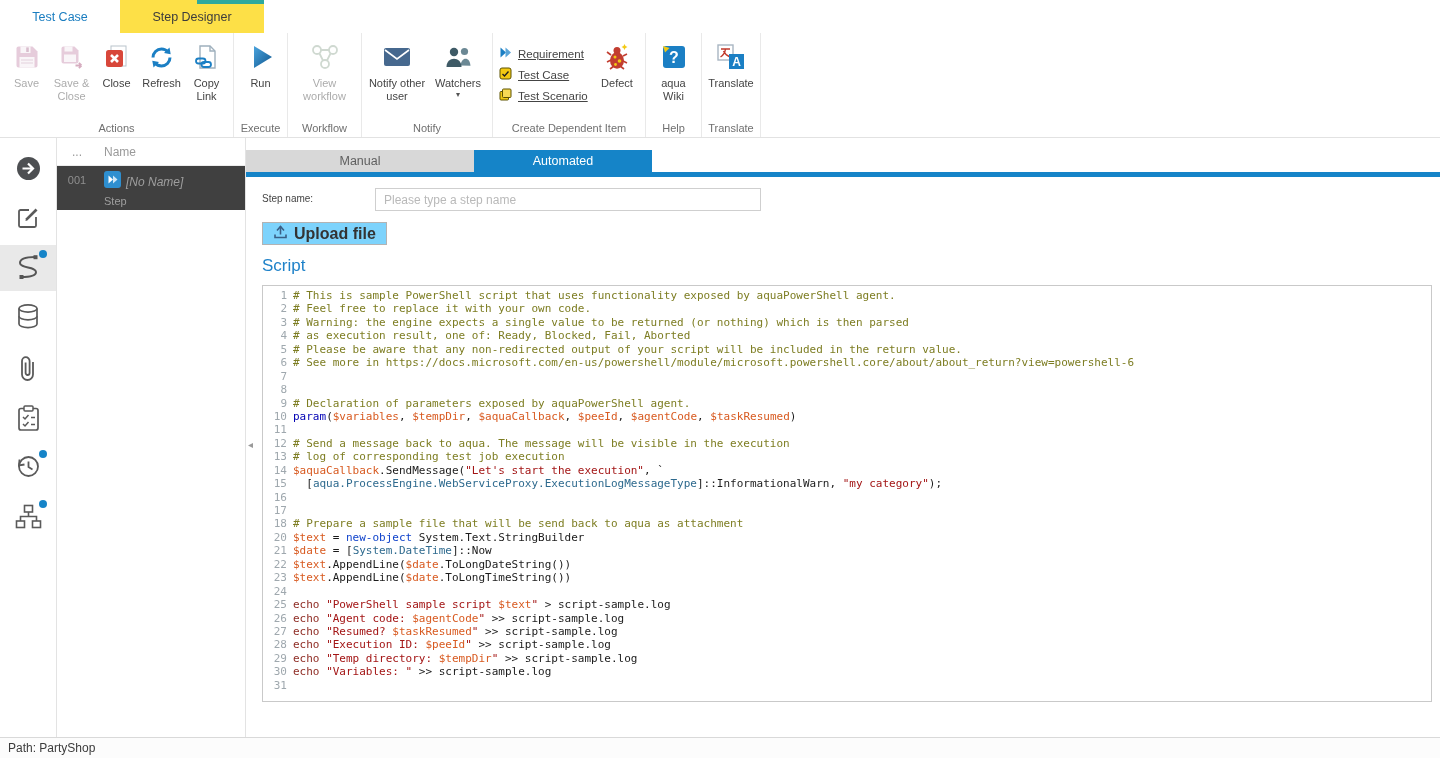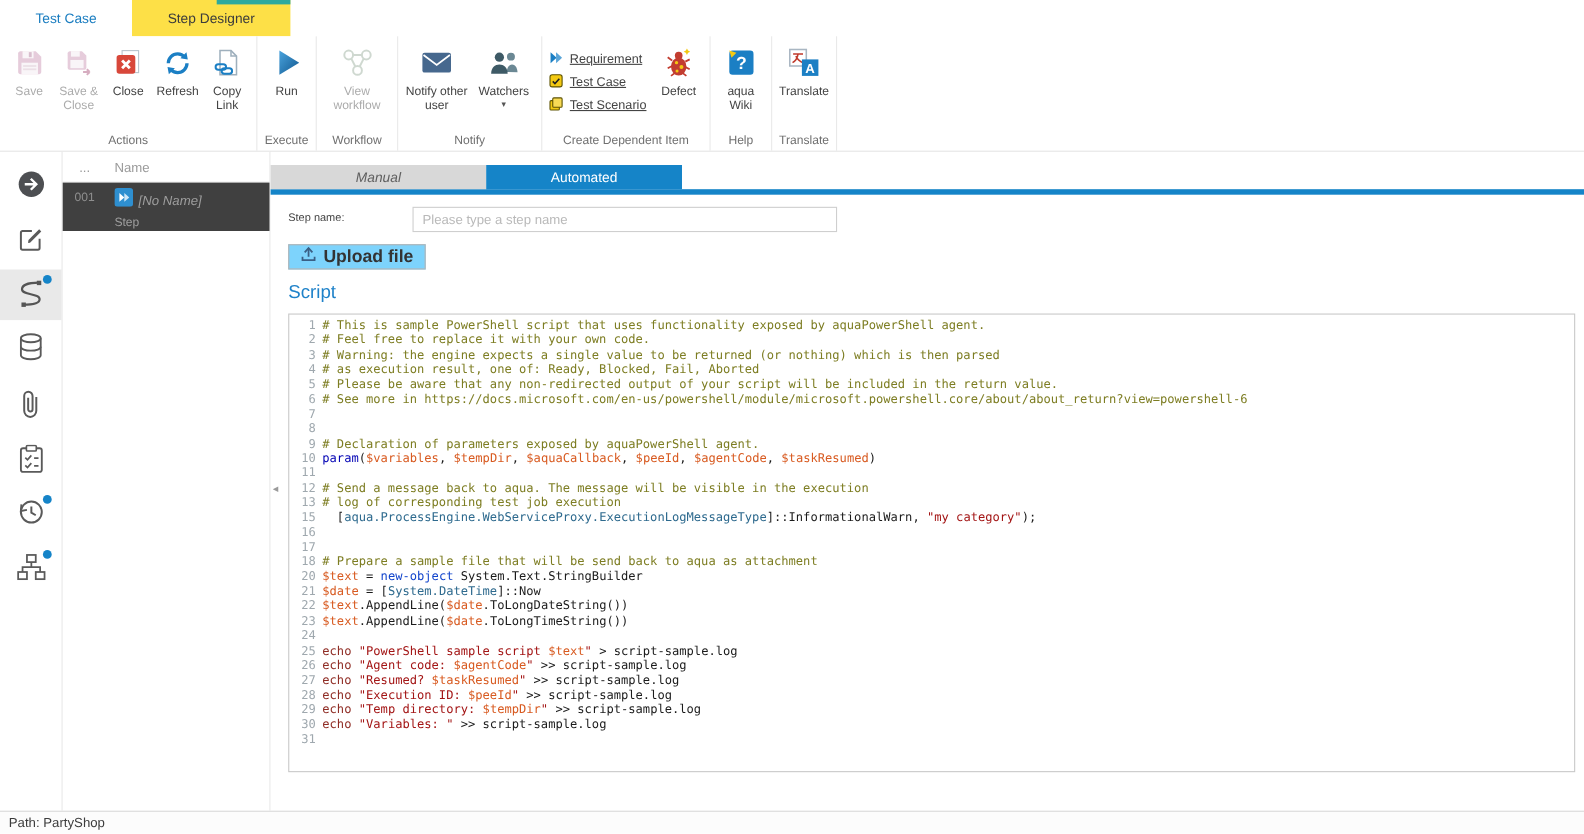--- a/index.html
+++ b/index.html
@@ -41,21 +41,21 @@
   .srow-num { width:40px; text-align:center; font-size:11px; color:#8f8f8f; padding-top:3px; }
   .srow-body { flex:1; }
   .srow-line1 { display:flex; align-items:center; gap:5px; }
   .srow-name { font-size:12px; font-style:italic; color:#9e9e9e; }
   .srow-type { font-size:11px; color:#9e9e9e; margin-top:3px; }
 
   
   .main { position:absolute; top:138px; left:246px; right:0; bottom:21px; background:#fff; }
   .mtabs { position:absolute; top:12px; left:0; right:0; height:27px; border-bottom:5px solid #1584c8; display:flex; }
   .mtab { height:22px; display:flex; align-items:center; justify-content:center; font-size:12.5px; cursor:pointer; }
-  .mtab.manual { width:196px; background:#d8d8d8; color:#5f5f5f;font-style:italic; }
+  .mtab.manual { width:228px; background:#d8d8d8; color:#5f5f5f; }
   .mtab.automated { width:178px; background:#1584c8; color:#fff; }
 
   .stepname-row { position:absolute; top:50px; left:16px; right:16px; height:24px; }
   .stepname-label { position:absolute; left:0; top:5px; font-size:10px; color:#444;text-align:center; }
   .stepname-input { position:absolute; left:113px; top:0; width:386px; height:23px; border:1px solid #cfcfcf; font-family:"Liberation Sans",sans-serif; font-size:12px; color:#333; padding:0 8px; outline:none; }
   .stepname-input::placeholder { color:#b9b9b9; }
 
   .upload-btn { position:absolute; top:84px; left:16px; height:23px; padding:0 10px; background:#7dd3fc; border:1px solid #b3b3b3; display:inline-flex; align-items:center; gap:6px; font-size:16px; color:#333; cursor:pointer;font-weight:bold; }
 
   .script-heading { position:absolute; top:118px; left:16px; font-size:17px; color:#1f82c9; }
@@ -436,20 +436,24 @@
           </div>
           <div class="cl">
             <span class="ln">12</span>
             <span class="ct"><span class="tk-c"># Send a message back to aqua. The message will be visible in the execution</span></span>
           </div>
           <div class="cl">
             <span class="ln">13</span>
             <span class="ct"><span class="tk-c"># log of corresponding test job execution</span></span>
           </div>
           <div class="cl">
+            <span class="ln">14</span>
+            <span class="ct"><span class="tk-v">$aquaCallback</span><span class="tk-p">.SendMessage(</span><span class="tk-s">"Let's start the execution"</span><span class="tk-p">, `</span></span>
+          </div>
+          <div class="cl">
             <span class="ln">15</span>
             <span class="ct"><span class="tk-p">  [</span><span class="tk-t">aqua.ProcessEngine.WebServiceProxy.ExecutionLogMessageType</span><span class="tk-p">]::InformationalWarn, </span><span class="tk-s">"my category"</span><span class="tk-p">);</span></span>
           </div>
           <div class="cl">
             <span class="ln">16</span>
             <span class="ct"></span>
           </div>
           <div class="cl">
             <span class="ln">17</span>
             <span class="ct"></span>

